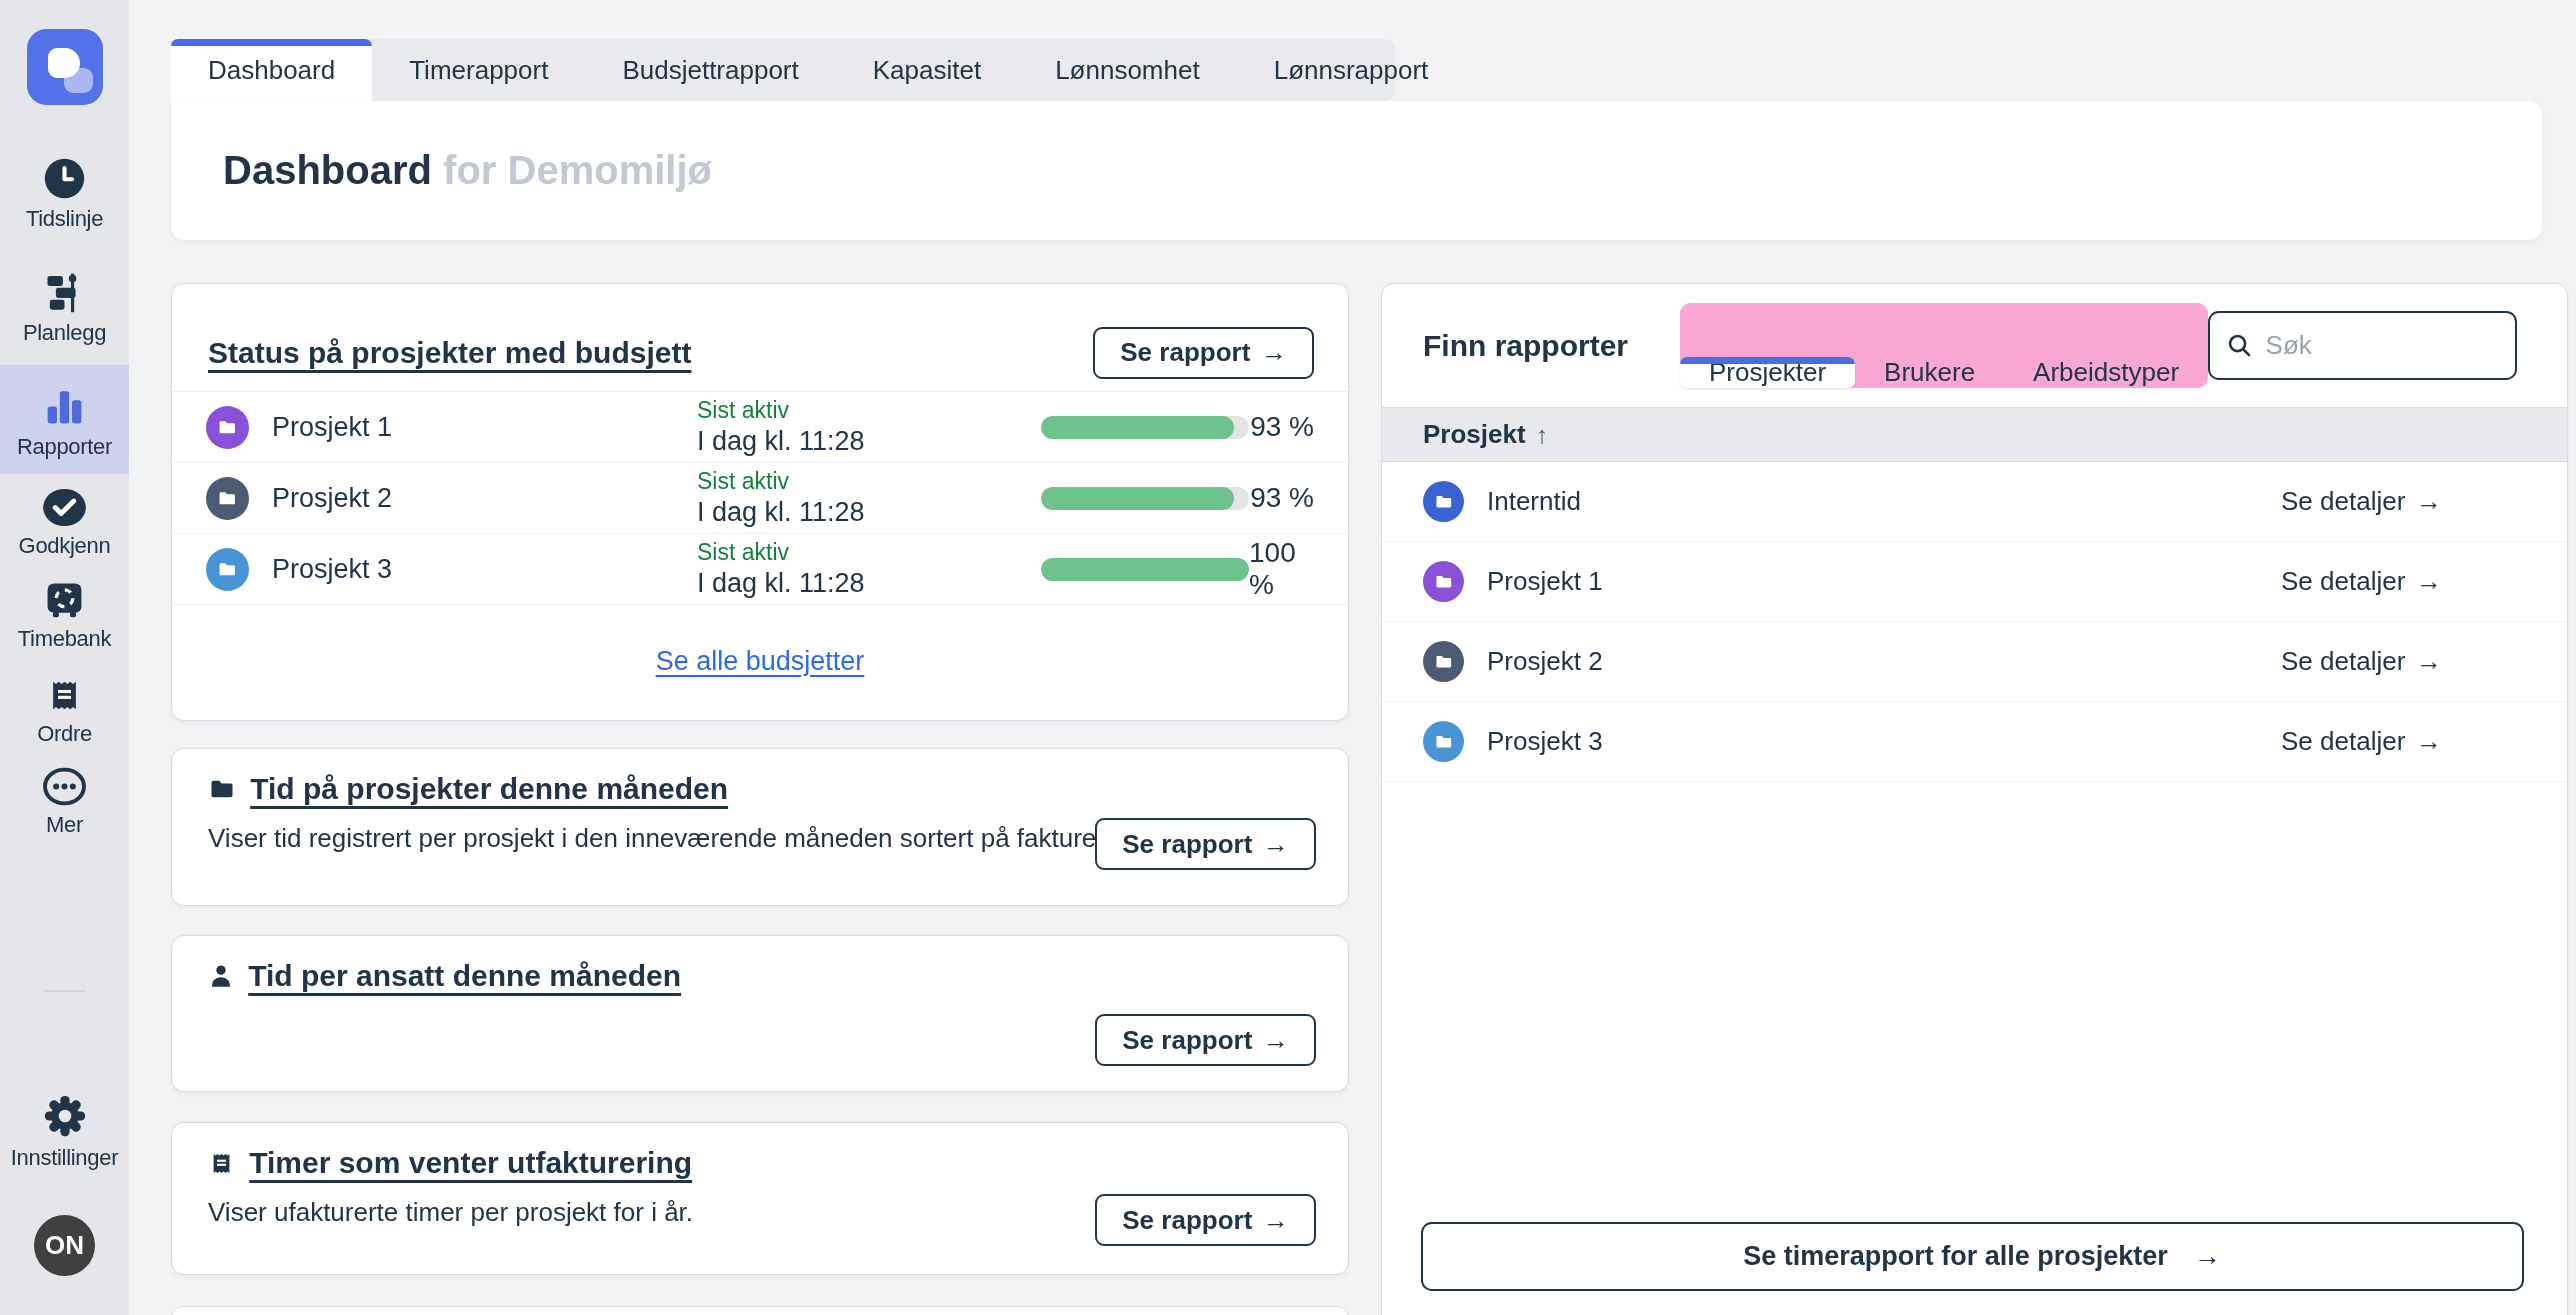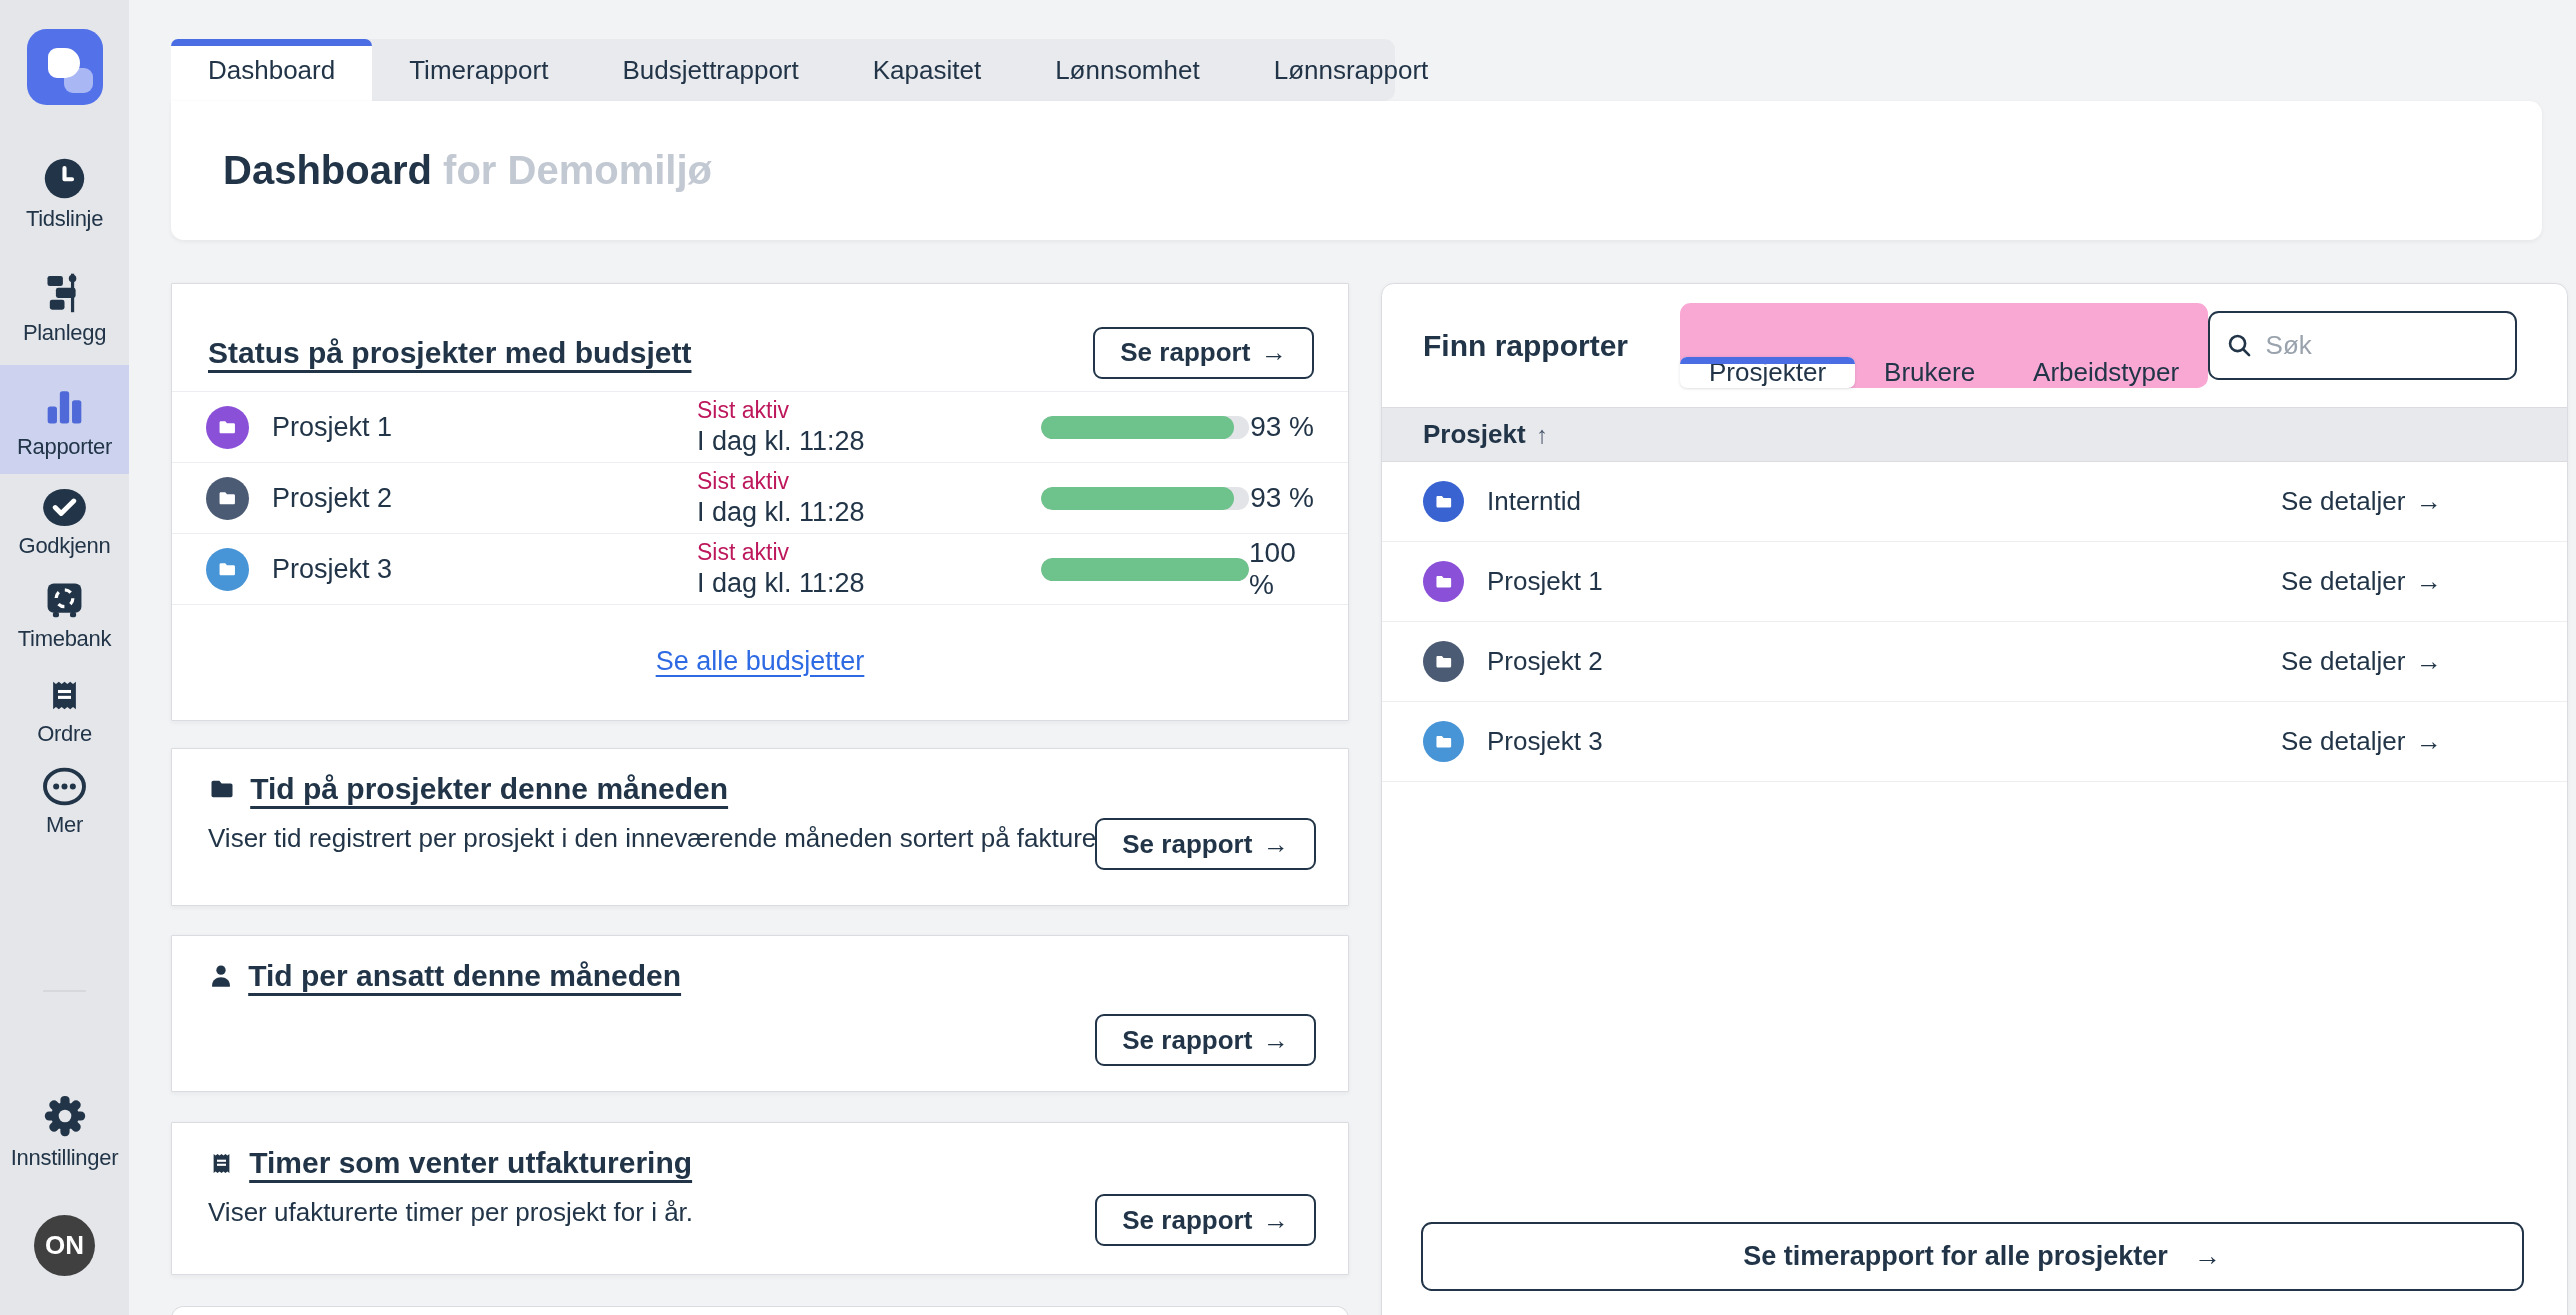--- a/index.html
+++ b/index.html
@@ -27,34 +27,34 @@
   .tab { position:relative; height:62px; display:flex; align-items:center; padding:0 37px; font-size:26px; color:#223548; cursor:pointer; }
   .tab.active { background:#ffffff; border-radius:9px 9px 0 0; font-weight:500; }
   .tab.active::before { content:""; position:absolute; left:0; right:0; top:0; height:7.1px; background:#4a6de4; border-radius:7.1px 7.1px 0 0; }
 
   
   .page-header { position:absolute; left:171px; top:101px; width:2371px; height:139px; background:#ffffff; border-radius:0 12.5px 12.5px 12.5px; box-shadow:0 1.8px 4.5px rgba(30,45,70,.06); display:flex; align-items:center; padding-left:52px; }
   .page-header h1 { font-size:40px; font-weight:bold; }
   .page-header .subtitle { color:#c3c9d2; font-weight:bold; }
 
   
-  .card { position:absolute; background:#ffffff; border:1.8px solid #dadce1; border-radius:1px; box-shadow:0 1.8px 4.5px rgba(30,45,70,.05); }
+  .card { position:absolute; background:#ffffff; border:1.8px solid #dadce1; border-radius:13px; box-shadow:0 1.8px 4.5px rgba(30,45,70,.05); }
 
   .card-title { font-size:30px; font-weight:bold; text-decoration:underline; text-decoration-thickness:2.7px; text-underline-offset:7.1px; color:#223548; }
   .btn { display:inline-flex; align-items:center; gap:10.7px; background:#ffffff; border:2.7px solid #223548; border-radius:9px; height:52px; padding:0 25px; font-size:26px; font-weight:600; color:#223548; font-family:inherit; cursor:pointer; white-space:nowrap; }
   .arr { font-weight:bold; }
 
   
   .budget-card { left:171px; top:283px; width:1178px; height:438px; }
   .budget-head { display:flex; align-items:center; justify-content:space-between; padding:30px 34px 0 36px; height:107px; }
   .budget-row { display:grid; grid-template-columns:491px 344px 208px 1fr; align-items:center; height:71px; padding:0 34px; border-top:1.8px solid #edeef1; }
   .proj { display:flex; align-items:center; gap:23px; }
   .proj-icon { width:43px; height:43px; border-radius:50%; display:flex; align-items:center; justify-content:center; flex:none; }
   .proj-name { font-size:27px; }
-  .la-label { font-size:23px; color:#be185d; }
+  .la-label { font-size:23px; color:#15803d; }
   .la-time { font-size:27px; margin-top:2.7px; }
   .bar { width:208px; height:23px; border-radius:11.6px; background:#e3e4e7; overflow:hidden; }
   .bar-fill { height:100%; border-radius:11.6px; }
   .pct { font-size:28px; justify-self:end; }
   .budget-footer { border-top:1.8px solid #edeef1; height:114px; display:flex; align-items:center; justify-content:center; }
   .link { font-size:27px; color:#2d6ae3; text-decoration:underline; text-underline-offset:4.5px; cursor:pointer; }
 
   
   .report-card { padding:23px 0 0 36px; }
   .rc-title-row { display:flex; align-items:center; gap:14.2px; }

